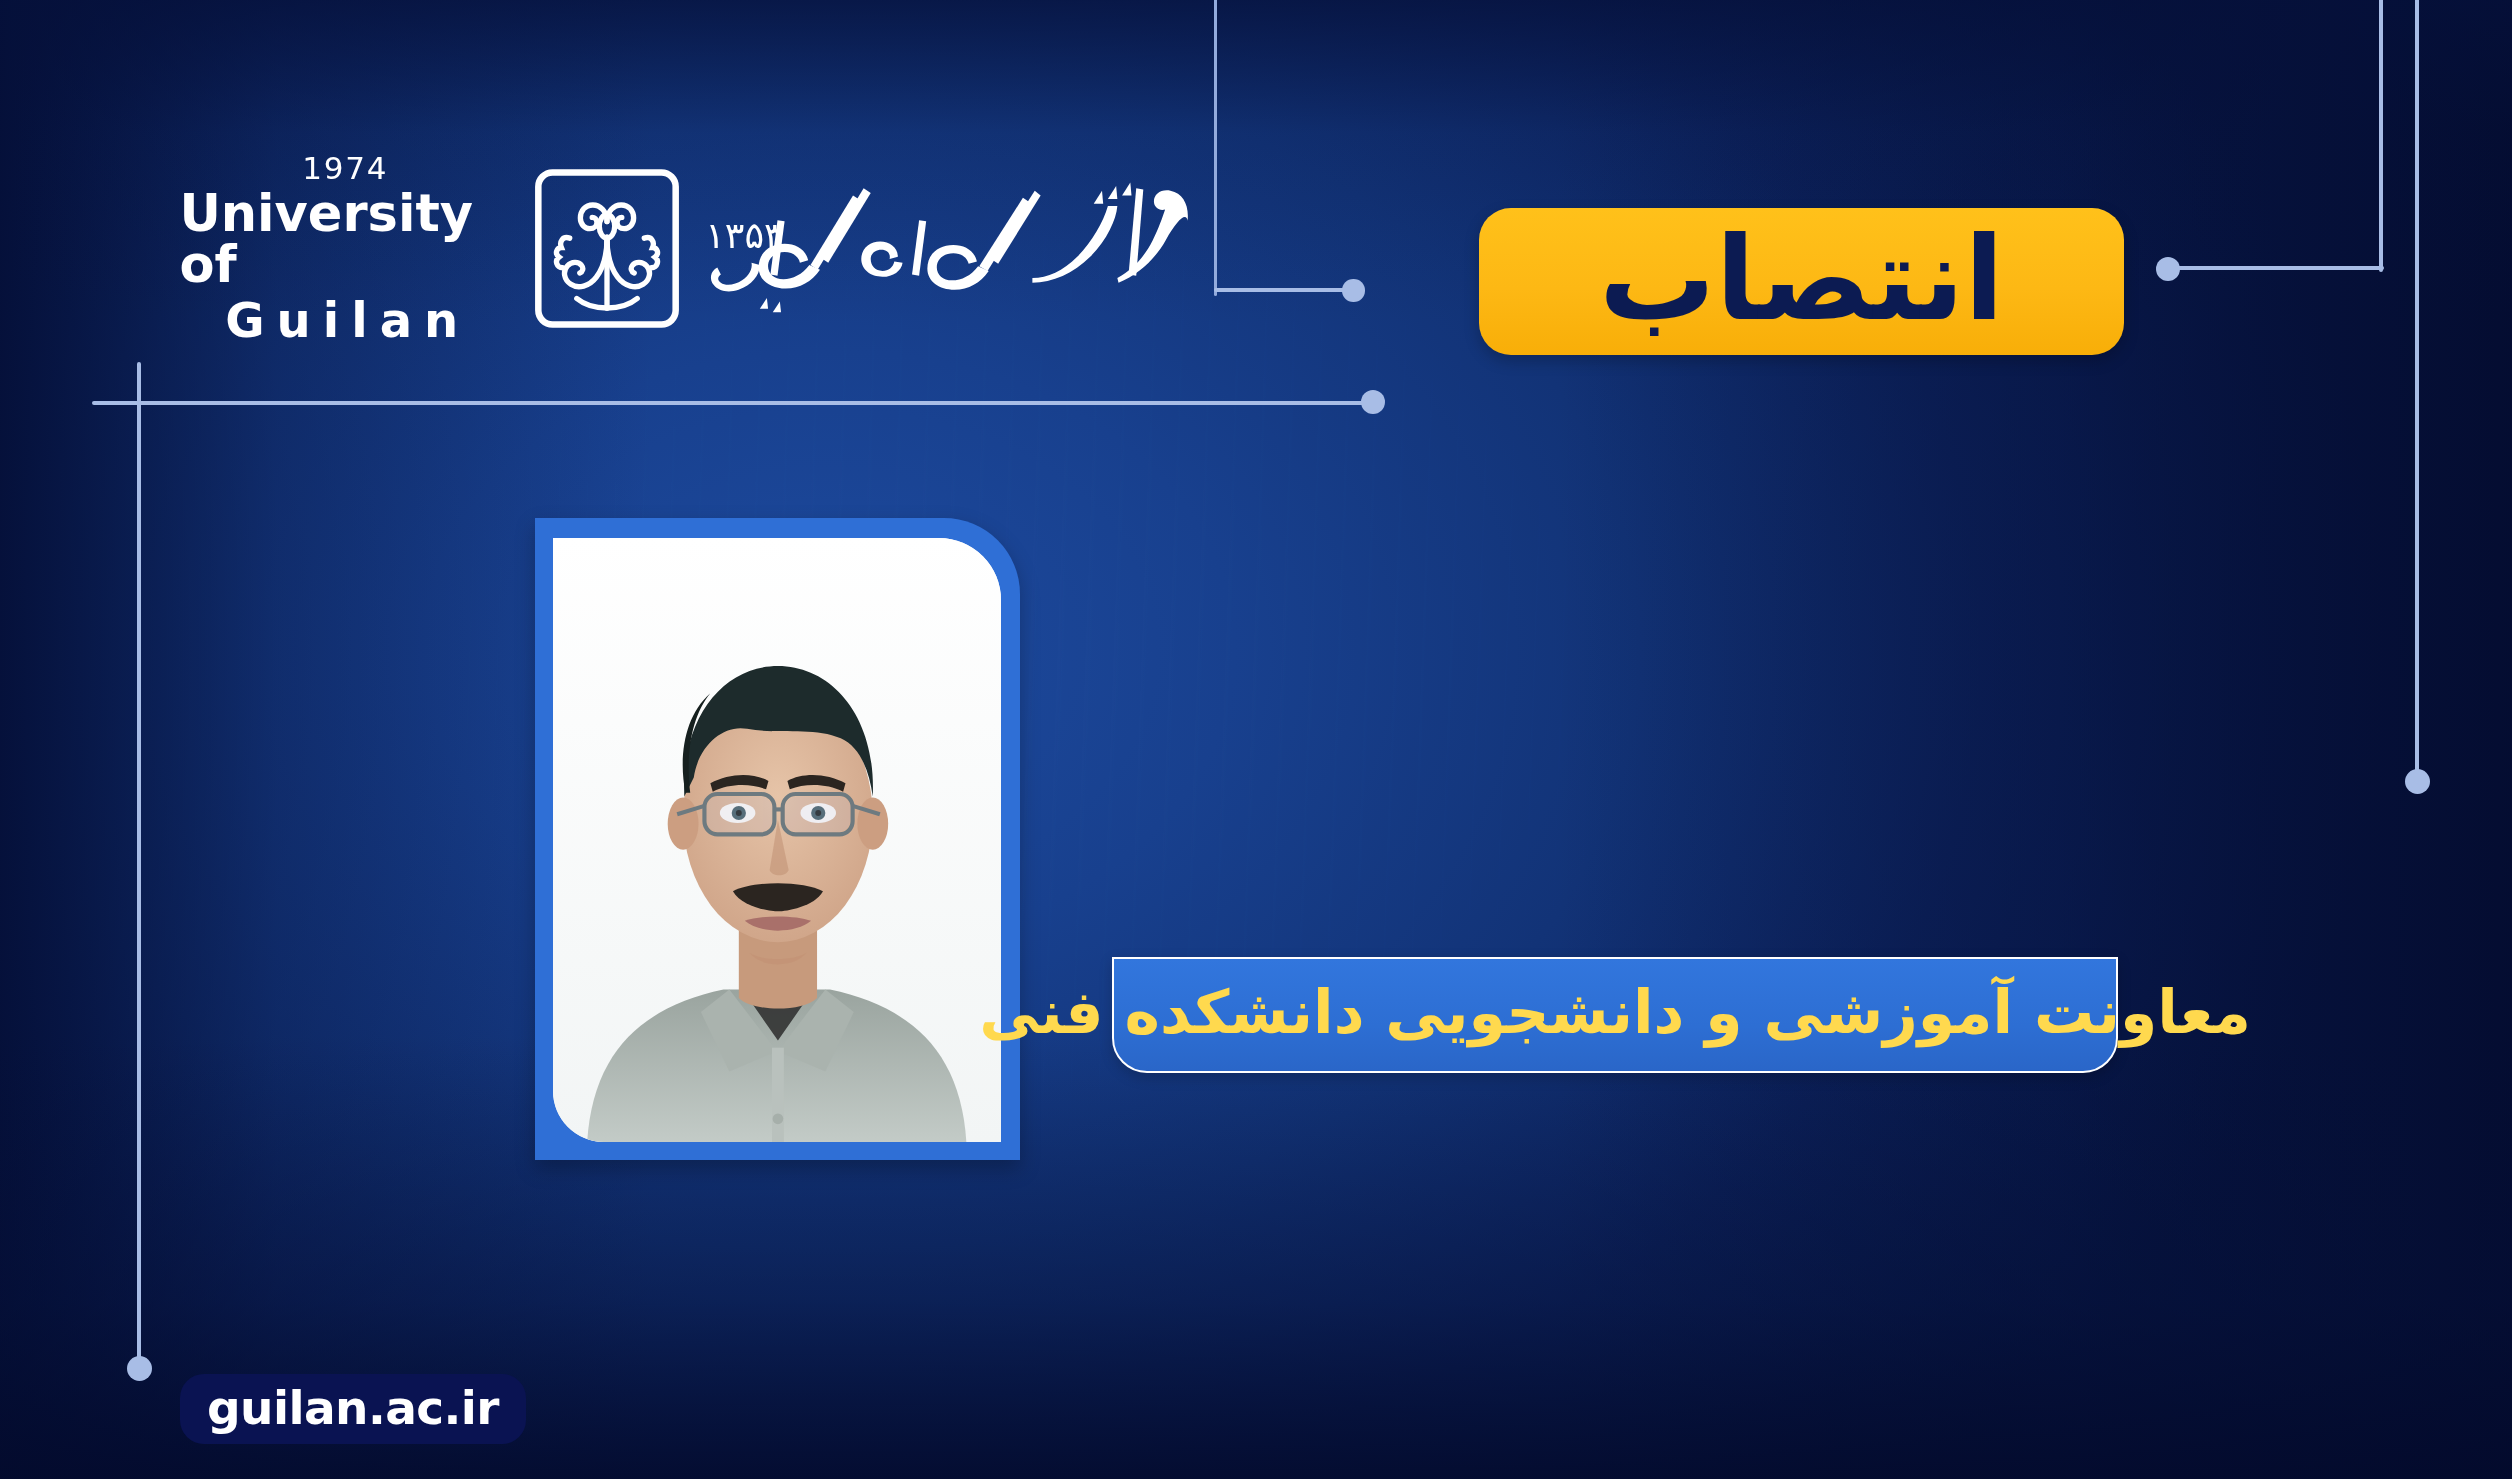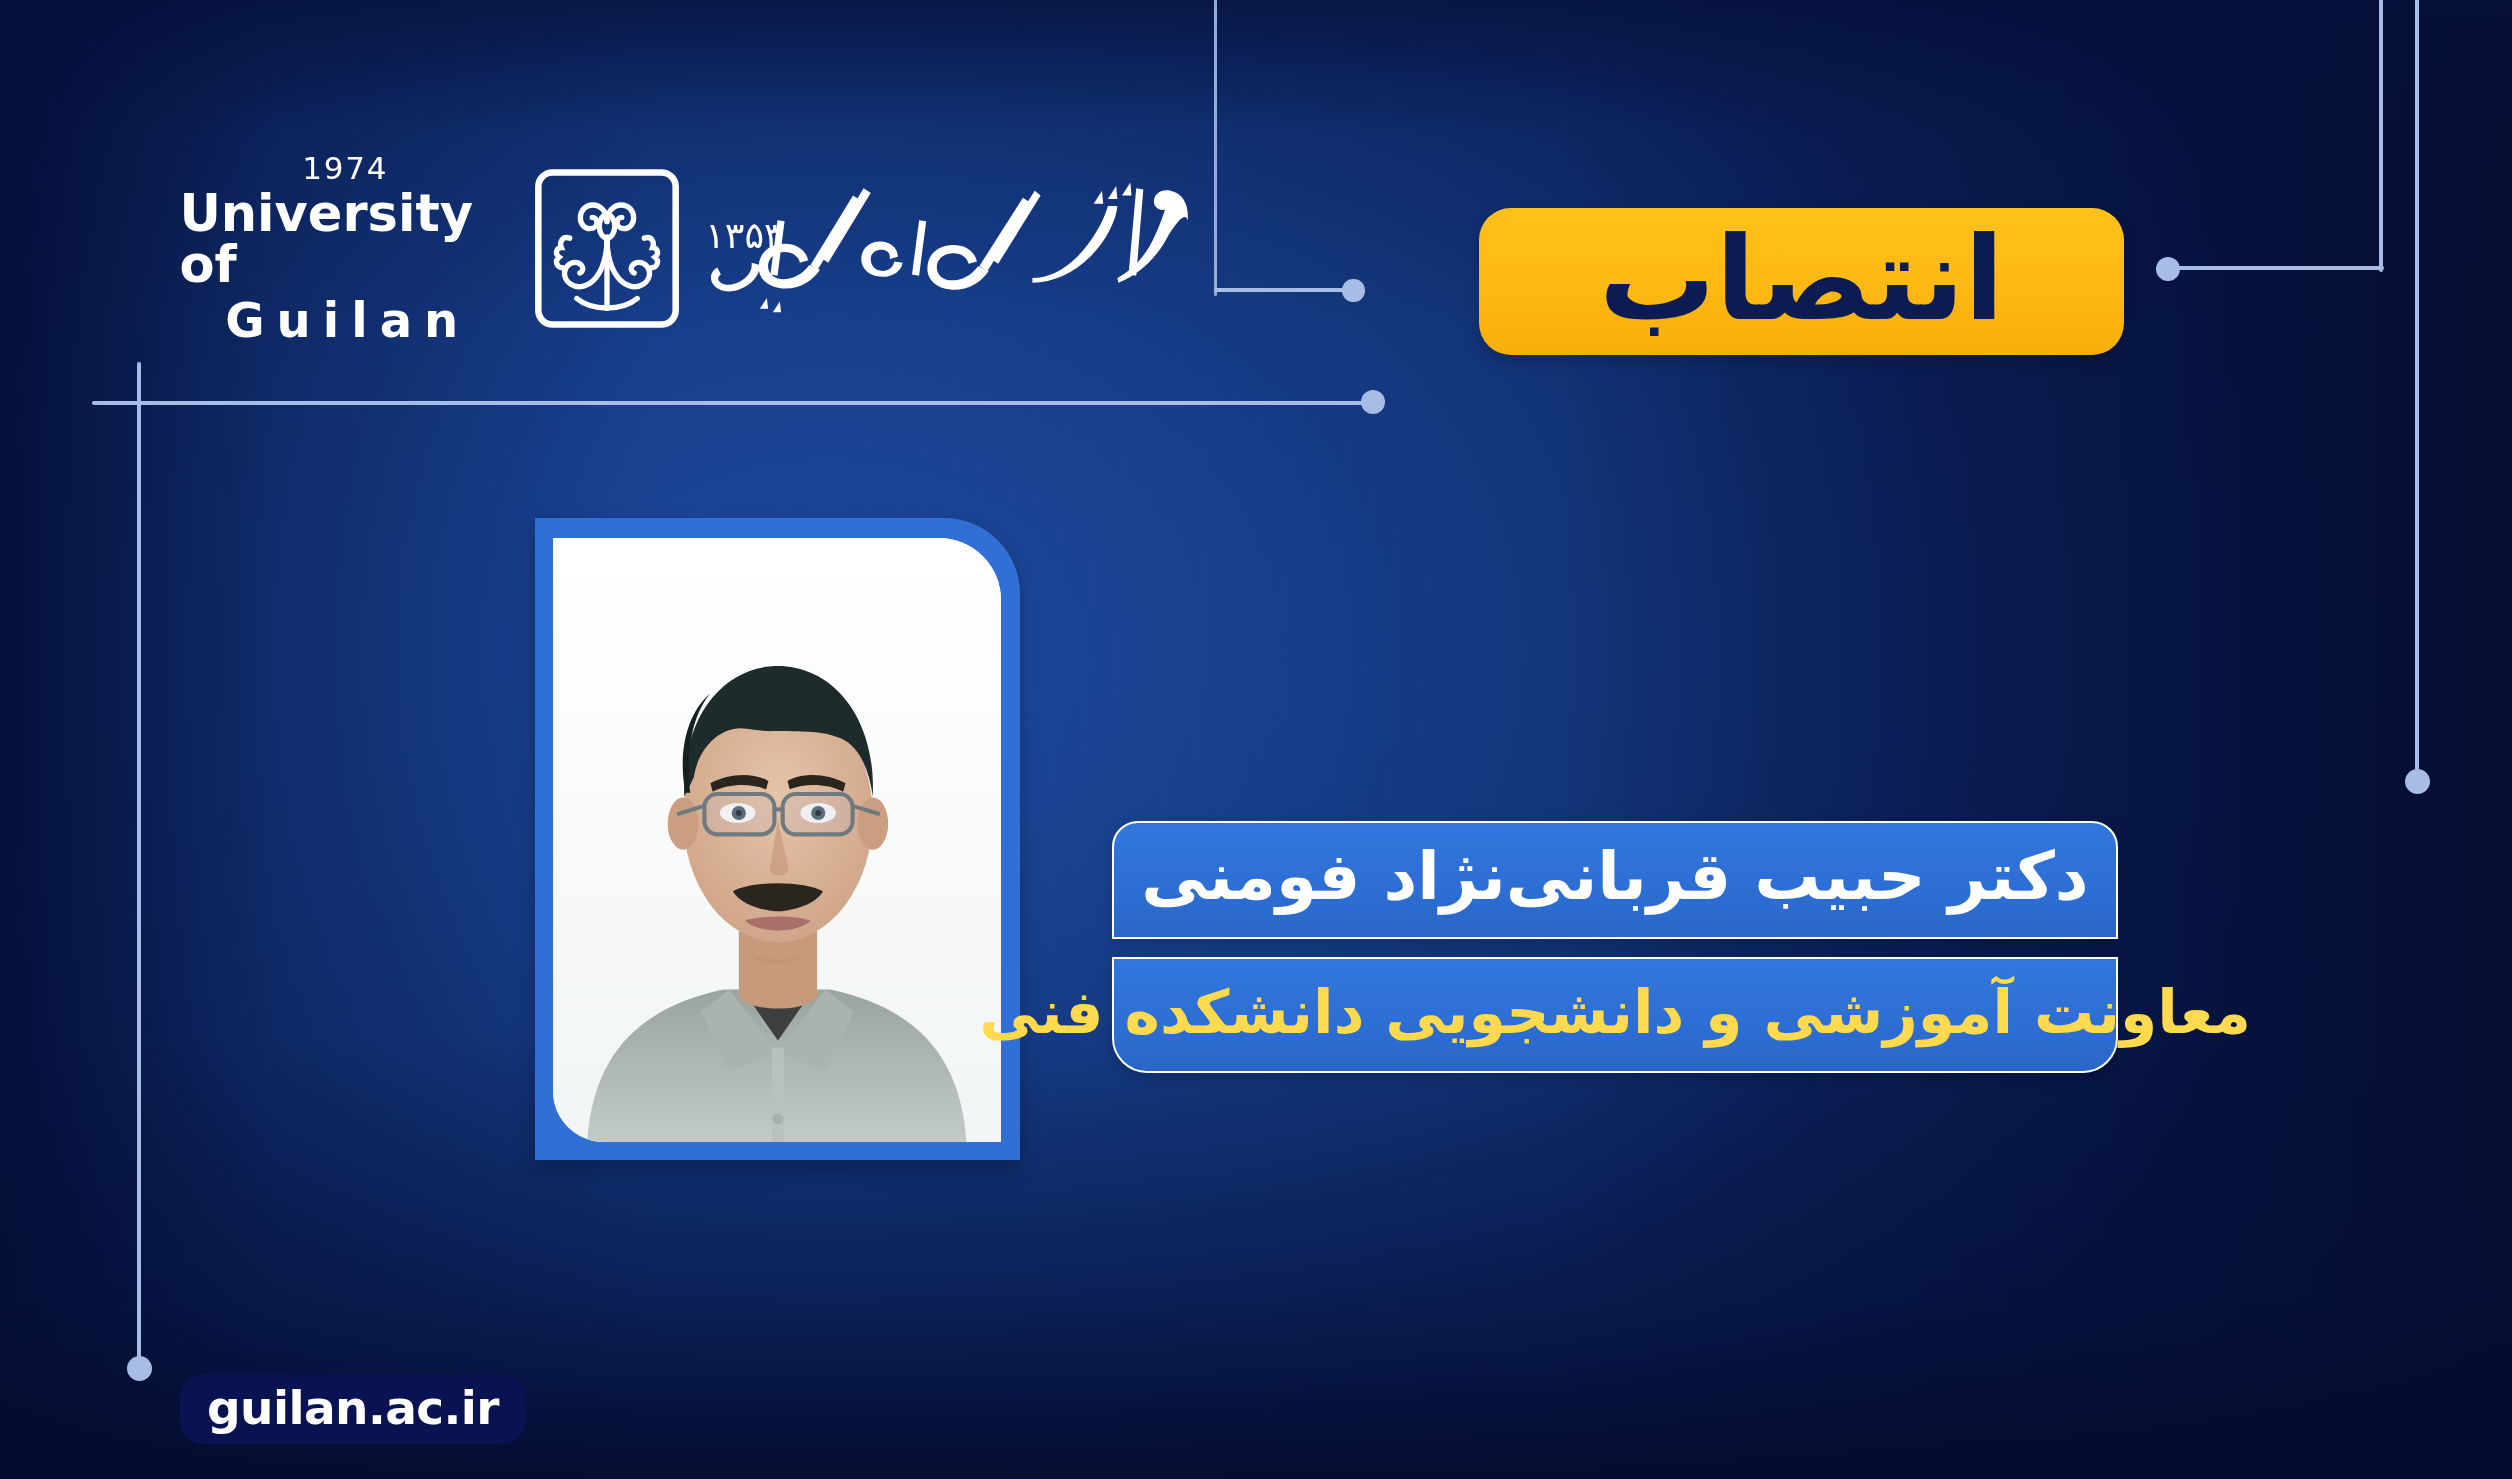--- a/index.html
+++ b/index.html
@@ -335,23 +335,20 @@
 
         <path d="M306 596 C338 578 426 578 458 596 C444 622 396 630 382 630 C368 630 320 622 306 596 Z" fill="#2b2520"></path>
 
         <path d="M326 646 C352 636 412 636 438 646 C412 668 352 668 326 646 Z" fill="#a9706a"></path>
 
         <path d="M334 700 C356 714 408 714 430 700 C410 726 354 726 334 700 Z" fill="#c08f72" opacity=".45"></path>
       </svg>
     </div>
   </div>
 
-  <div class="banner banner-name">
-    <span>دکتر حبیب قربانی‌نژاد فومنی</span>
-  </div>
 
   <div class="banner banner-title">
     <span>معاونت آموزشی و دانشجویی دانشکده فنی</span>
   </div>
 
   <div class="url-pill">
     <span>guilan.ac.ir</span>
   </div>
 
 </div>

